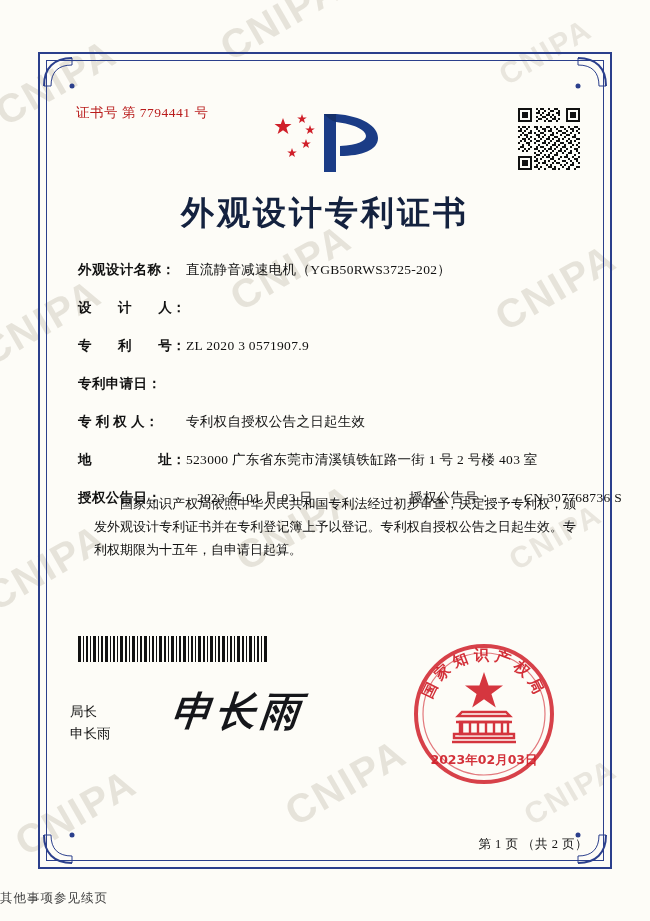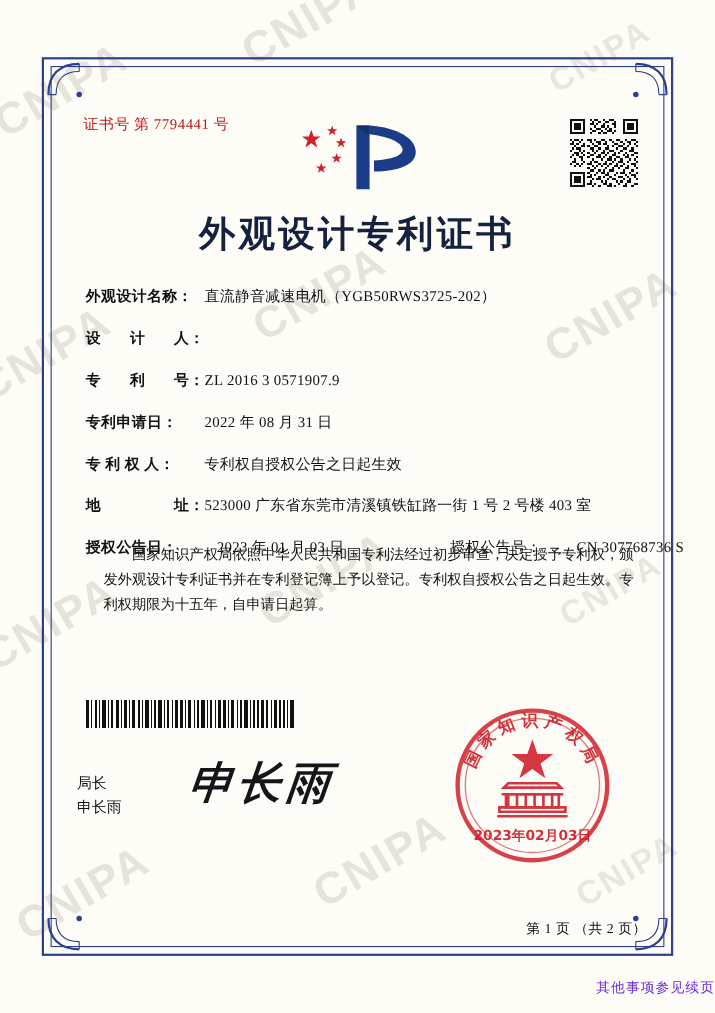--- a/index.html
+++ b/index.html
@@ -219,23 +219,23 @@
     font-size: 12.5px;
     color: #111;
     letter-spacing: 0.5px;
   }
 
   .footer-note {
     position: absolute;
     left: 0;
     right: 0;
     bottom: 14px;
-    text-align: right;
+    text-align: left;
     font-size: 12.5px;
-    color: #6d28d9;
+    color: #404040;
     letter-spacing: 1px;
     z-index: 2;
   }
 </style>
 </head>
 <body>
 
 <div class="watermark-layer">
   <div class="wm" style="left:-10px; top:60px;">CNIPA</div>
   <div class="wm" style="left:215px; top:-5px;">CNIPA</div>
@@ -557,26 +557,25 @@
           <span>人：</span>
         </div>
       </div>
 
       <div class="field-row">
         <div class="field-label spread">
           <span>专</span>
           <span>利</span>
           <span>号：</span>
         </div>
-        <div class="field-value">ZL 2016 3 0571907.9</div>
+        <div class="field-value">ZL 2020 3 0571907.9</div>
       </div>
 
       <div class="field-row">
         <div class="field-label">专利申请日：</div>
-        <div class="field-value">2022 年 08 月 31 日</div>
       </div>
 
       <div class="field-row">
         <div class="field-label">专 利 权 人：</div>
         <div class="field-value">专利权自授权公告之日起生效</div>
       </div>
 
       <div class="field-row">
         <div class="field-label spread">
           <span>地</span>

